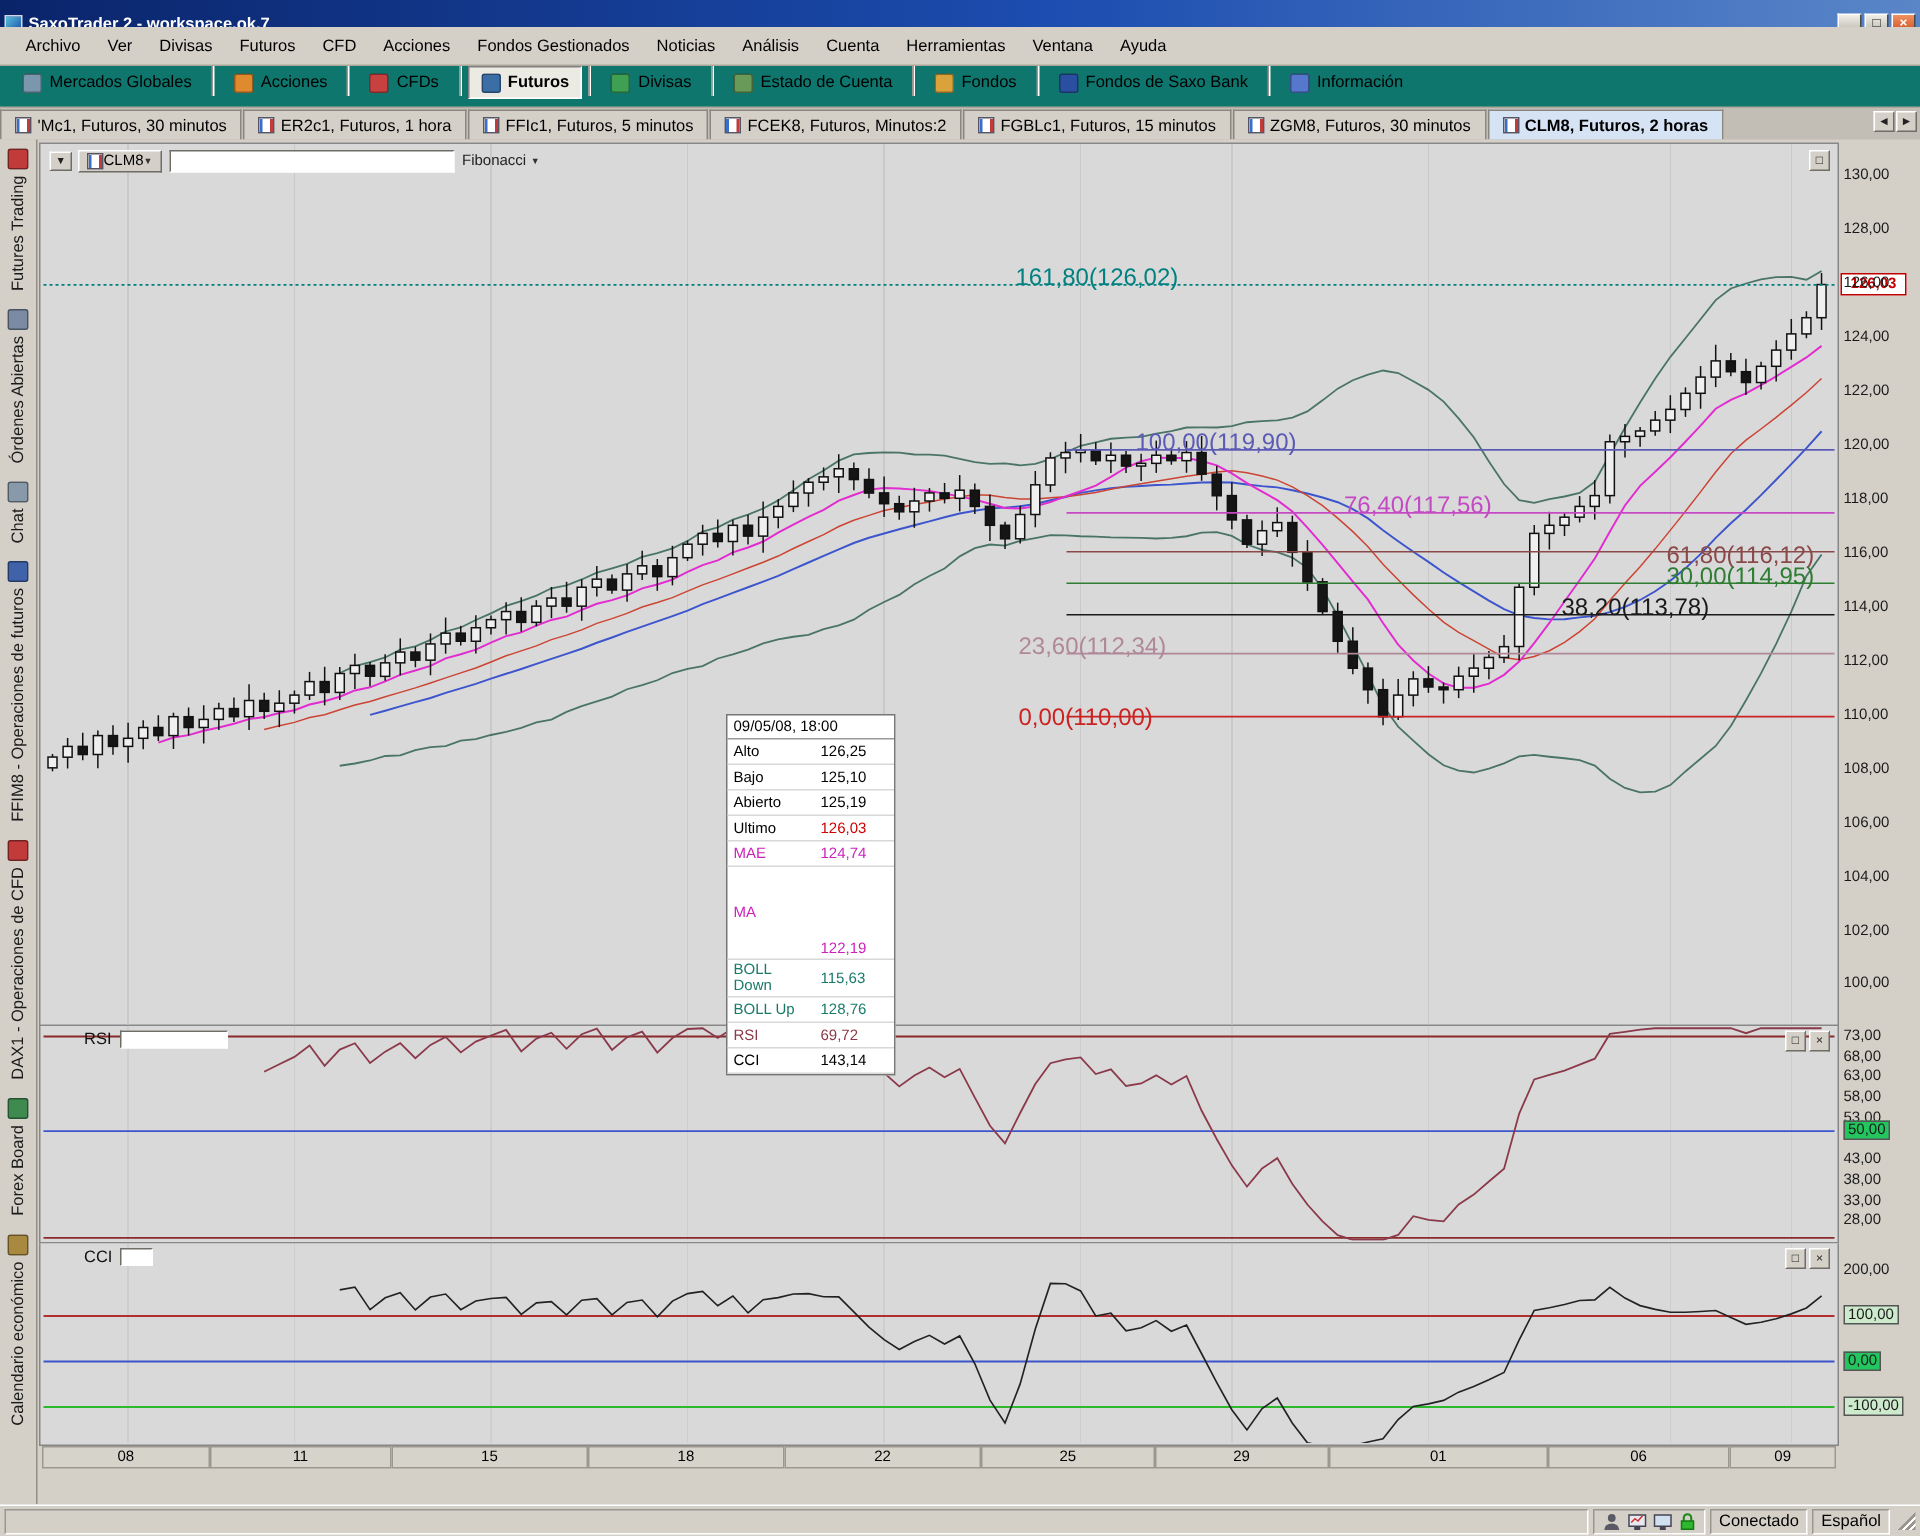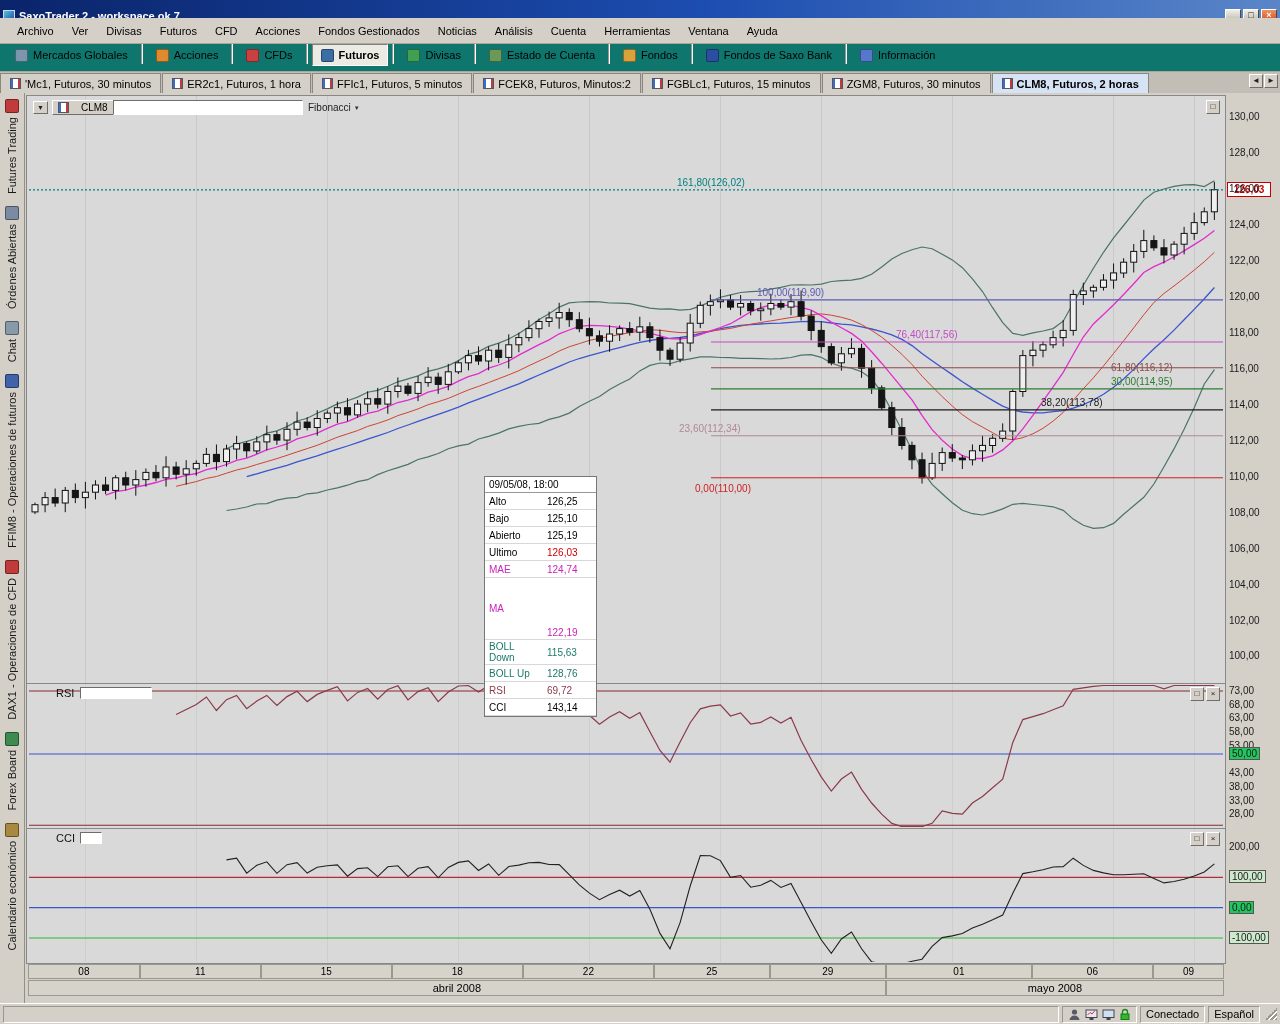--- a/index.html
+++ b/index.html
@@ -47,29 +47,29 @@
 
   
   #price-panel{position:absolute;left:26px;top:95px;width:1200px;height:589px;background:#d9d9d9;border:1px solid #888}
   #rsi-panel{position:absolute;left:26px;top:684px;width:1200px;height:145px;background:#d9d9d9;border:1px solid #888;border-top:none}
   #cci-panel{position:absolute;left:26px;top:829px;width:1200px;height:135px;background:#d9d9d9;border:1px solid #888;border-top:none}
   #price-panel svg,#rsi-panel svg,#cci-panel svg{position:absolute;left:0;top:0}
   .panel-title{position:absolute;font-size:11px;color:#111}
   .panel-input{position:absolute;height:12px;border:1px solid;border-color:#6f6d66 #fff #fff #6f6d66;background:#fff;font-size:10px;padding:0 2px}
   .ctrl-btn{position:absolute;background:#d4d0c8;border:1px solid;border-color:#fff #6f6d66 #6f6d66 #fff;
     font-size:7px;display:flex;align-items:center;justify-content:center;color:#222}
-  #symbol-btn{position:absolute;left:25px;top:4px;height:15px;display:flex;align-items:center;gap:12px;
+  #symbol-btn{position:absolute;left:25px;top:4px;height:15px;display:flex;align-items:center;gap:0;
     padding:0 5px;background:#d4d0c8;border:1px solid;border-color:#fff #6f6d66 #6f6d66 #fff;font-size:10px}
   #symbol-input{position:absolute;left:86px;top:4px;width:190px;height:15px;border:1px solid;
     border-color:#6f6d66 #fff #fff #6f6d66;background:#fff;font-size:10px;padding:0 3px}
   #tool-btn{position:absolute;left:281px;top:5px;height:13px;display:flex;align-items:center;gap:3px;font-size:10px;color:#222}
   .dd{font-size:6px;color:#333}
   .corner{position:absolute;display:flex;gap:2px;z-index:5}
 
-  .fib-label{position:absolute;font-size:10px;white-space:nowrap;pointer-events:none}
+  .fib-label{position:absolute;font-size:16px;white-space:nowrap;pointer-events:none}
   .yl{position:absolute;left:3px;font-size:10px;color:#1a1a1a;white-space:nowrap}
   .ybox{border:1px solid #555;background:#22c55e;padding:0 2px;line-height:11px}
   .ybox.green{background:#cdeacd}
   #axis-gutter{position:absolute;left:1226px;top:0;width:54px;height:1003px}
   .pmarker{position:absolute;left:1px;width:44px;border:1px solid #c00000;background:#fff;color:#c00000;
     font-size:10px;font-weight:bold;text-align:center;line-height:13px}
 
   
   #tooltip{position:absolute;left:457px;top:380px;width:113px;background:#fff;border:1px solid #777;z-index:6;font-size:10px}
   #tt-header{padding:2px 4px;border-bottom:1px solid #999}
@@ -503,21 +503,21 @@
         <line x1="684" y1="381.79100000000017" x2="1196" y2="381.79100000000017" stroke="#cc2222" stroke-width="1.1"></line>
       </svg>
     <div id="fib-labels" style="position:absolute;left:0;top:0;width:100%;height:100%;pointer-events:none">
         <div class="fib-label" style="left: 650px; top: 80.9116px; color: rgb(0, 128, 128);">161,80(126,02)</div>
         <div class="fib-label" style="left: 730px; top: 190.888px; color: rgb(91, 91, 181);">100,00(119,90)</div>
         <div class="fib-label" style="left: 869px; top: 232.938px; color: rgb(196, 74, 196);">76,40(117,56)</div>
         <div class="fib-label" style="left: 1084px; top: 245px; color: rgb(138, 74, 74); margin-top: 21px;">61,80(116,12)</div>
         <div class="fib-label" style="left: 1084px; top: 279.839px; color: rgb(46, 125, 50);">30,00(114,95)</div>
         <div class="fib-label" style="left: 1014px; top: 300.864px; color: rgb(26, 26, 26);">38,20(113,78)</div>
         <div class="fib-label" style="left: 652px; top: 326.741px; color: rgb(176, 136, 152);">23,60(112,34)</div>
-        <div class="fib-label" style="left: 652px; top: 387px; color: rgb(204, 34, 34); margin-left: 16px;">0,00(110,00)</div>
+        <div class="fib-label" style="left: 652px; top: 374px; color: rgb(204, 34, 34);">0,00(110,00)</div>
       </div>
     <div class="ctrl-btn" style="left:6px;top:5px;width:15px;height:13px">▼</div>
     <div id="symbol-btn">
       <span class="tab-icon"></span>
       <span>CLM8</span>
       <span class="dd">▼</span>
     </div>
     <input id="symbol-input" readonly="" value="" style="">
     <div id="tool-btn">
       <span>Fibonacci</span>
@@ -627,24 +627,20 @@
       <div class="date-cell" style="left: 2px; width: 111.8px;">08</div>
       <div class="date-cell" style="left: 113.8px; width: 121px;">11</div>
       <div class="date-cell" style="left: 234.8px; width: 131px;">15</div>
       <div class="date-cell" style="left: 365.8px; width: 131px;">18</div>
       <div class="date-cell" style="left: 496.9px; width: 131px;">22</div>
       <div class="date-cell" style="left: 627.9px; width: 115.9px;">25</div>
       <div class="date-cell" style="left: 743.8px; width: 115.9px;">29</div>
       <div class="date-cell" style="left: 859.8px; width: 146.2px;">01</div>
       <div class="date-cell" style="left: 1005.9px; width: 121px;">06</div>
       <div class="date-cell" style="left: 1126.9px; width: 71.1px;">09</div>
-    </div>
-  <div id="xaxis-months">
-      <div class="month-cell" style="left: 2px; width: 857.8px;">abril 2008</div>
-      <div class="month-cell" style="left: 859.8px; width: 338.2px;">mayo 2008</div>
     </div>
 
   <div id="axis-gutter">
     <div id="price-marker" class="pmarker" style="top: 181.732px;">126,03</div>
   <div class="yl" style="top: 111.391px;">130,00</div>
       <div class="yl" style="top: 147.331px;">128,00</div>
       <div class="yl" style="top: 183.271px;">126,00</div>
       <div class="yl" style="top: 219.211px;">124,00</div>
       <div class="yl" style="top: 255.151px;">122,00</div>
       <div class="yl" style="top: 291.091px;">120,00</div>

